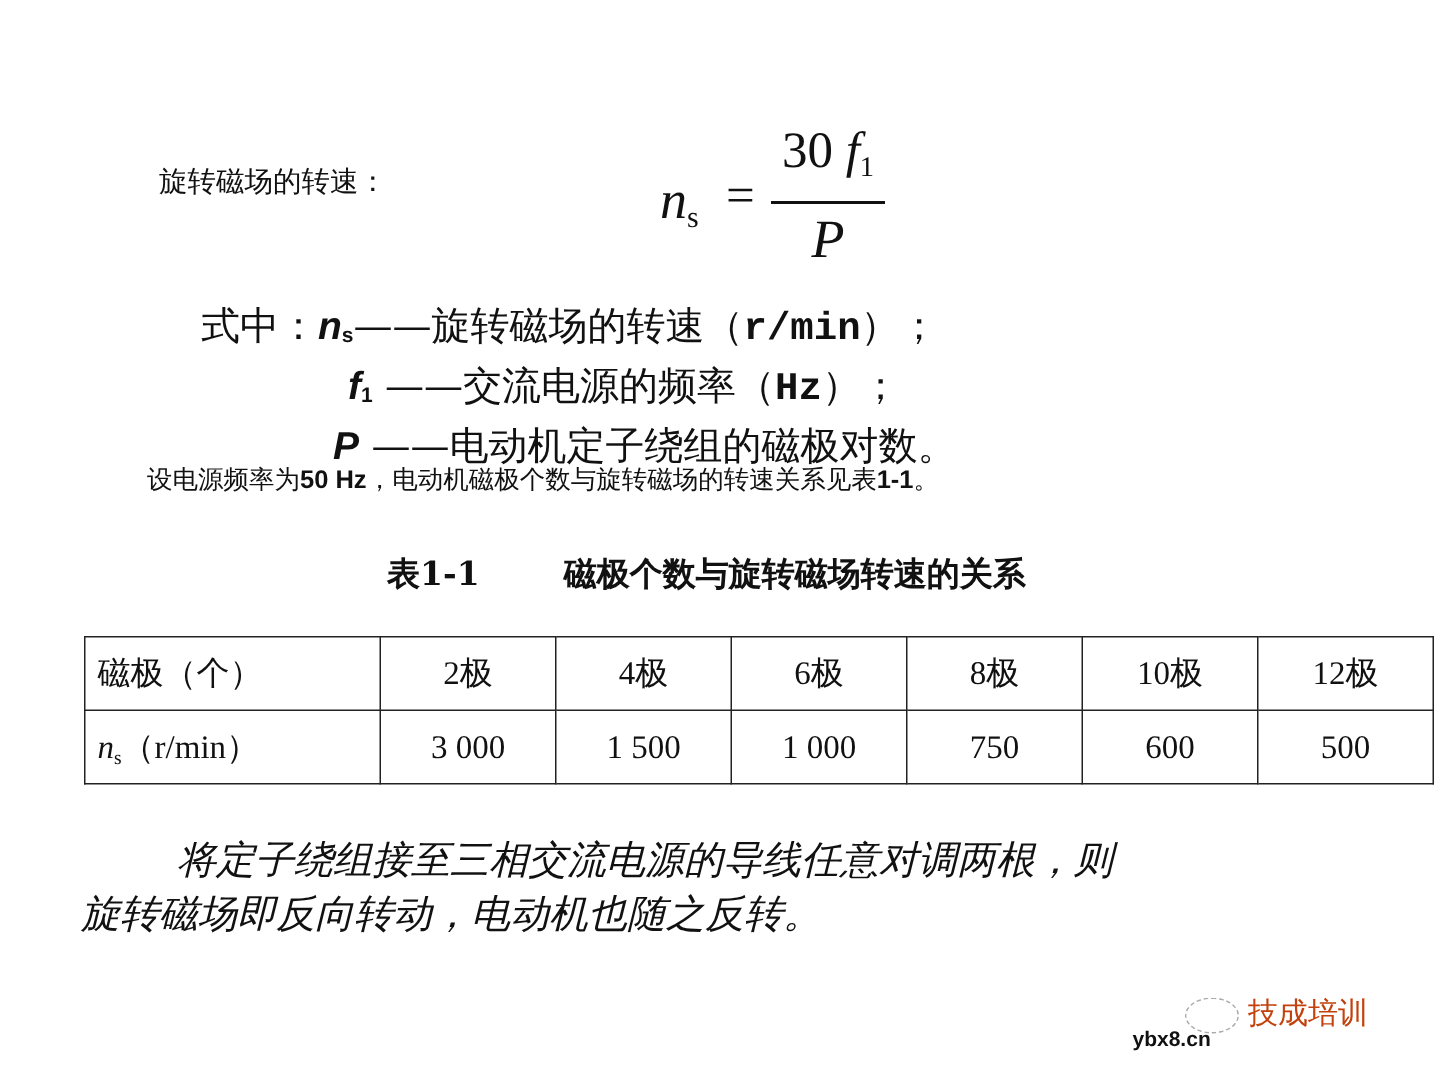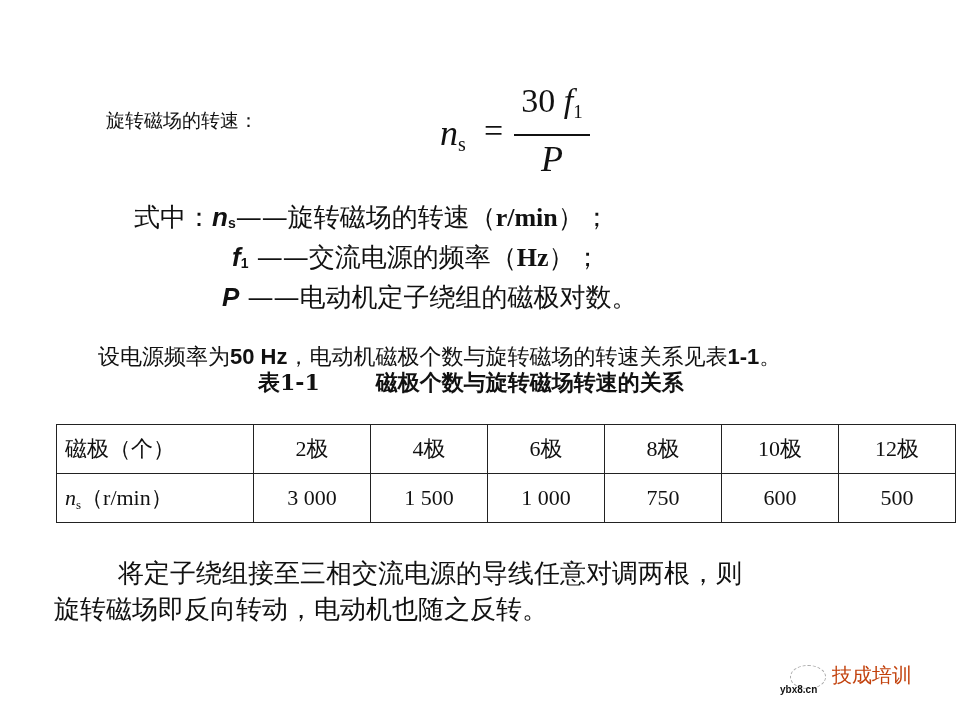--- a/index.html
+++ b/index.html
@@ -14,47 +14,47 @@
     .formula .lhs sub { font-size:20px; font-style:normal; vertical-align:-6px; }
     .formula .eq { position:absolute; left:44px; top:32px; font-size:34px; }
     .formula .num { position:absolute; left:74px; top:2px; width:76px; text-align:center; font-size:34px; }
     .formula .num i sub { font-size:19px; font-style:normal; vertical-align:-6px; }
     .formula .bar { position:absolute; left:74px; top:54px; width:76px; height:2px; background:#111; }
     .formula .den { position:absolute; left:74px; top:58px; width:76px; text-align:center; font-size:36px; font-style:italic; }
 
     .def { font-size:26px; font-family:"DejaVu Serif", serif; }
     .def .sym { font-family:"Liberation Sans", sans-serif; font-weight:bold; font-style:italic; }
     .def .sym sub { font-size:14px; font-style:normal; vertical-align:-2px; }
-    .def .unit { font-family:Liberation Serif, serif; font-weight:bold; }
+    .def .unit { font-family:Liberation Mono, monospace; font-weight:bold; }
     .def1 { left:134px; top:200px; }
     .def2 { left:232px; top:240px;text-align:center; }
     .def3 { left:222px; top:280px; }
 
-    .note { left:98px; top:342px; font-size:22px; font-family:"DejaVu Serif", serif; }
+    .note { left:98px; top:308px; font-size:17px; font-family:"DejaVu Serif", serif; }
     .note b { font-family:"Liberation Sans", sans-serif; }
 
     .caption { left:258px; top:368px; font-size:22px; font-family:"DejaVu Serif", serif;font-weight:bold; }
     .caption .cap-gap { display:inline-block; width:56px; }
 
     table.data {
       position:absolute; left:56px; top:424px; border-collapse:collapse;
       font-family:"Liberation Serif","DejaVu Serif", serif; font-size:22px;
     }
     table.data td { border:1.5px solid #222; height:40px; padding:4px 8px; text-align:center; }
     table.data td.head { text-align:left; width:180px; }
     table.data td.c { width:100px; }
     table.data i sub { font-size:13px; font-style:normal; vertical-align:-4px; }
 
-    .para { font-size:26px; font-family:"DejaVu Serif", serif; }
+    .para { font-size:26px; font-family:"DejaVu Serif", serif;font-style:italic; }
     .para1 { left:118px; top:556px; }
     .para2 { left:54px; top:592px; }
 
     .watermark { left:790px; top:662px; font-size:20px; color:#c2410c; font-family:"DejaVu Sans", sans-serif; }
     .wm-icon { display:inline-block; width:34px; height:22px; border:1.5px dashed #aaa; border-radius:50%; vertical-align:middle; margin-right:6px; }
-    .wm-site { left:780px; top:684px; font-size:10px; font-weight:bold; color:#111; font-family:"Liberation Sans", sans-serif; }
+    .wm-site { left:755px; top:684px; font-size:14px; font-weight:bold; color:#111; font-family:"Liberation Sans", sans-serif; }
   </style>
 </head>
 <body>
 
 <div class="abs title-line">旋转磁场的转速：</div>
 
 <div class="abs formula">
   <div class="lhs"><span>n</span><sub>s</sub></div>
   <div class="eq">=</div>
   <div class="num"><span>30</span> <i><span>f</span><sub>1</sub></i></div>

